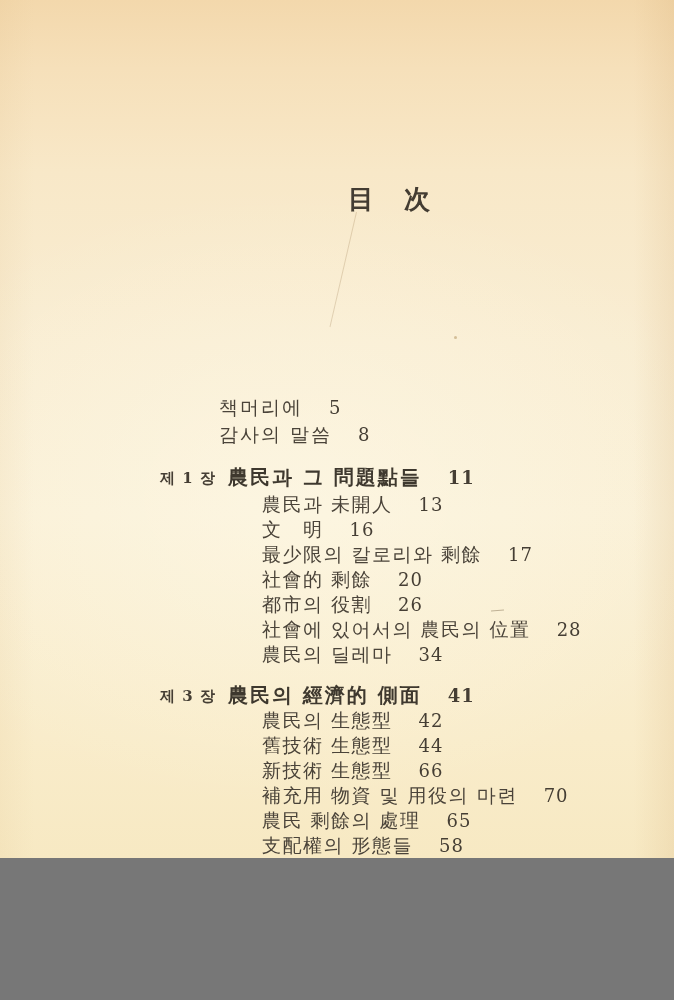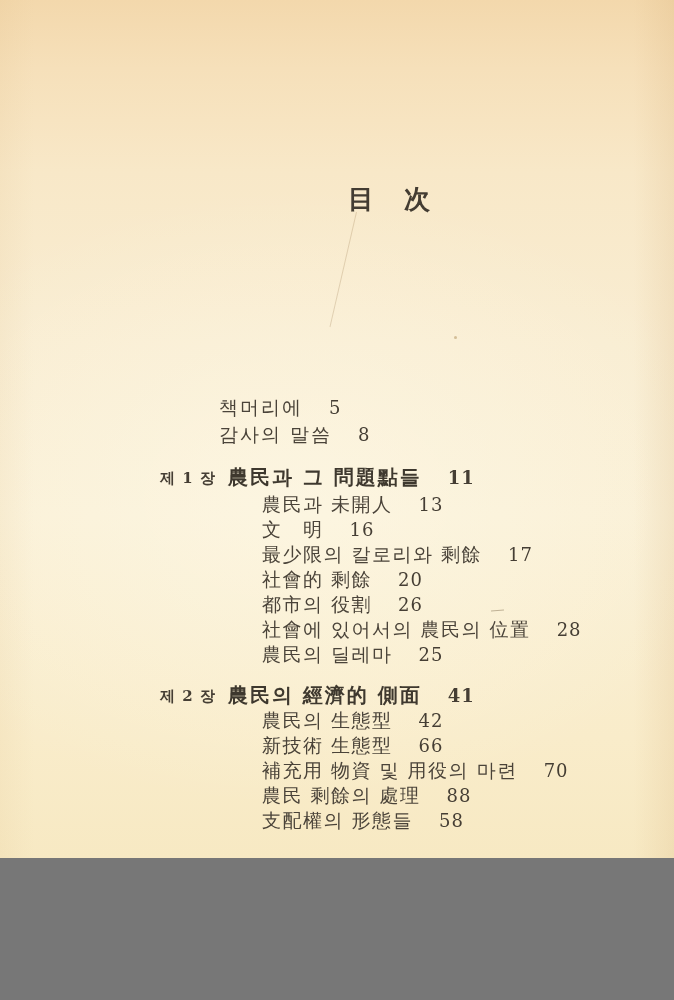--- a/index.html
+++ b/index.html
@@ -159,40 +159,43 @@
     <div class="row">
       <span>社會的 剩餘</span><span class="pg">20</span>
     </div>
     <div class="row">
       <span>都市의 役割</span><span class="pg">26</span>
     </div>
     <div class="row">
       <span>社會에 있어서의 農民의 位置</span><span class="pg">28</span>
     </div>
     <div class="row">
-      <span>農民의 딜레마</span><span class="pg">25</span>
+      <span>農民의 딜레마</span><span class="pg">34</span>
     </div>
   </div>
 
   <div class="chapter-head ch2">
-    <span class="ch-num">제 2 장</span><span class="ch-title">農民의 經濟的 側面</span><span class="pg">41</span>
+    <span class="ch-num">제 3 장</span><span class="ch-title">農民의 經濟的 側面</span><span class="pg">41</span>
   </div>
 
   <div class="sections ch2">
     <div class="row">
       <span>農民의 生態型</span><span class="pg">42</span>
     </div>
     <div class="row">
+      <span>舊技術 生態型</span><span class="pg">44</span>
+    </div>
+    <div class="row">
       <span>新技術 生態型</span><span class="pg">66</span>
     </div>
     <div class="row">
       <span>補充用 物資 및 用役의 마련</span><span class="pg">70</span>
     </div>
     <div class="row">
-      <span>農民 剩餘의 處理</span><span class="pg">88</span>
+      <span>農民 剩餘의 處理</span><span class="pg">65</span>
     </div>
     <div class="row">
       <span>支配權의 形態들</span><span class="pg">58</span>
     </div>
   </div>
 
   <div class="crease"></div>
   <div class="speck-1"></div>
   <div class="speck-2"></div>
   <div class="speck-dash"></div>

